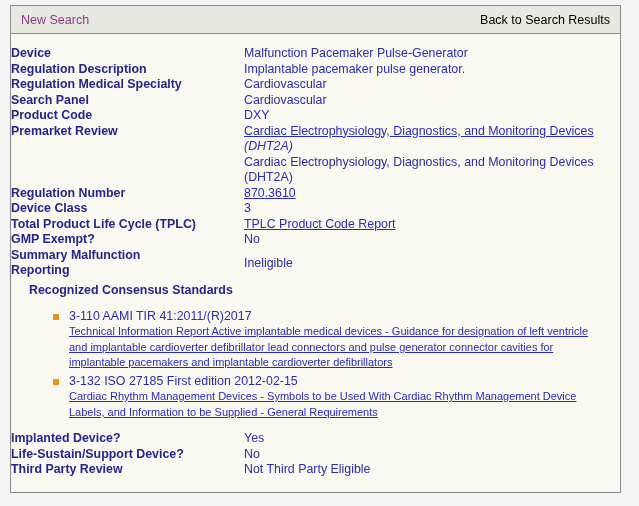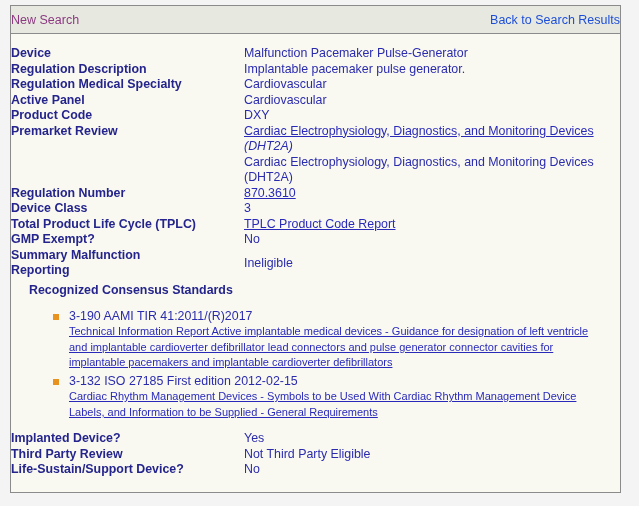--- a/index.html
+++ b/index.html
@@ -27,31 +27,31 @@
     box-sizing: border-box;
   }
   
   .topbar {
     background: #e7e9e1;
     border-bottom: 1px solid #8b8b8b;
     height: 28px;
     display: flex;
     align-items: center;
     justify-content: space-between;
-    padding: 0 0;
+    padding: 0 10px;
     box-sizing: border-box;
   }
   .topbar a {
     font-size: 12.5px;
     text-decoration: none;
     cursor: pointer;
     white-space: nowrap;
   }
   .link-newsearch { color: #8c3a80; }
-  .link-backresults { color: #1d4ed8; }
+  .link-backresults { color: #000000; }
 
   
   .body {
     background: #f9f9f1;
     padding: 12px 0 14px 0;
   }
   table.detail {
     border-collapse: collapse;
     width: 100%;
     table-layout: fixed;
@@ -151,21 +151,21 @@
         </tr>
         <tr>
           <td class="lbl">Regulation Description</td>
           <td class="val">Implantable pacemaker pulse generator.</td>
         </tr>
         <tr>
           <td class="lbl">Regulation Medical Specialty</td>
           <td class="val">Cardiovascular</td>
         </tr>
         <tr>
-          <td class="lbl">Active Panel</td>
+          <td class="lbl">Search Panel</td>
           <td class="val">Cardiovascular</td>
         </tr>
         <tr>
           <td class="lbl">Product Code</td>
           <td class="val">DXY</td>
         </tr>
         <tr>
           <td class="lbl">Premarket Review</td>
           <td class="val">
             <span><a class="dlink">Cardiac Electrophysiology, Diagnostics, and Monitoring Devices</a><span class="suffix"> (DHT2A)</span></span><br>
@@ -193,44 +193,44 @@
           <td class="val" style="padding-top:8px">Ineligible</td>
         </tr>
       </tbody>
         </table>
 
       <div class="std-section">
         <div class="std-title">Recognized Consensus Standards</div>
         <ul class="std-list">
           <li>
             <span class="bullet"></span>
-            <span class="std-code">3-190 AAMI TIR 41:2011/(R)2017</span>
+            <span class="std-code">3-110 AAMI TIR 41:2011/(R)2017</span>
             <a class="std-desc">Technical Information Report Active implantable medical devices - Guidance for designation of left ventricle and implantable cardioverter defibrillator lead connectors and pulse generator connector cavities for implantable pacemakers and implantable cardioverter defibrillators</a>
           </li>
           <li>
             <span class="bullet"></span>
             <span class="std-code">3-132 ISO 27185 First edition 2012-02-15</span>
             <a class="std-desc">Cardiac Rhythm Management Devices - Symbols to be Used With Cardiac Rhythm Management Device Labels, and Information to be Supplied - General Requirements</a>
           </li>
         </ul>
         <div class="std-after"></div>
       </div>
 
       <table class="detail">
         <tbody>
             <tr>
           <td class="lbl">Implanted Device?</td>
           <td class="val">Yes</td>
         </tr>
         <tr>
+          <td class="lbl">Life-Sustain/Support Device?</td>
+          <td class="val">No</td>
+        </tr>
+        <tr>
           <td class="lbl">Third Party Review</td>
           <td class="val">Not Third Party Eligible</td>
-        </tr>
-        <tr>
-          <td class="lbl">Life-Sustain/Support Device?</td>
-          <td class="val">No</td>
         </tr>
       </tbody>
         </table>
     </div>
 
   </div>
 </div>
 
 </body></html>

